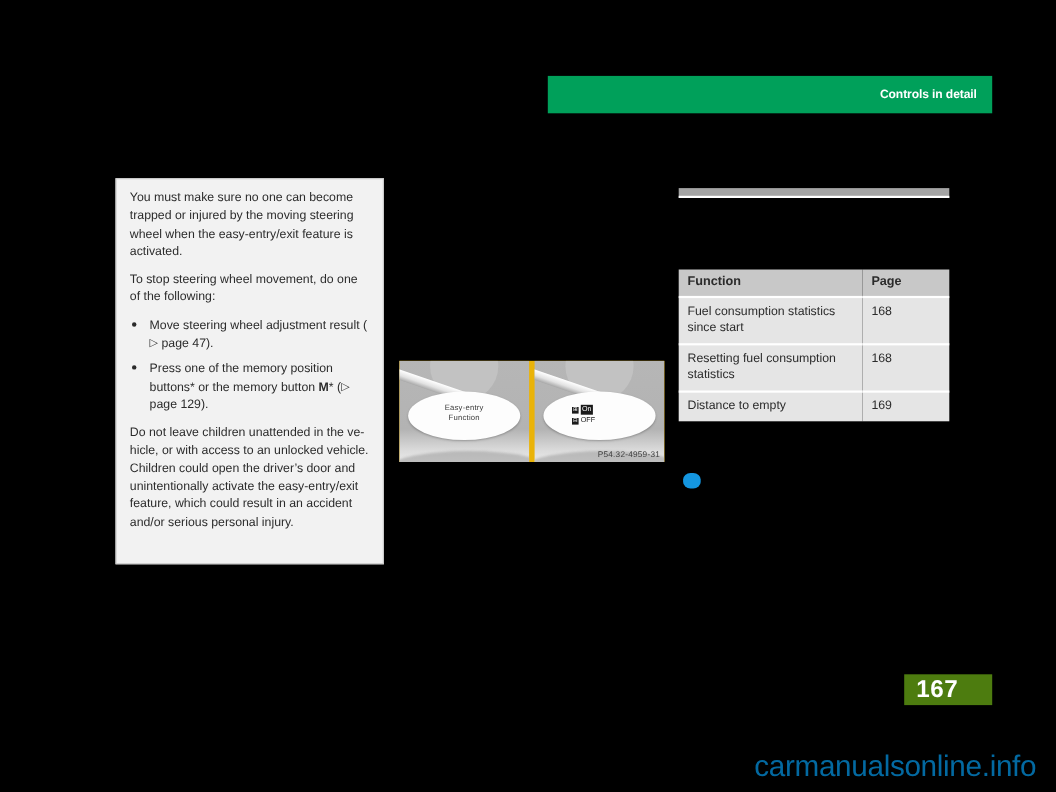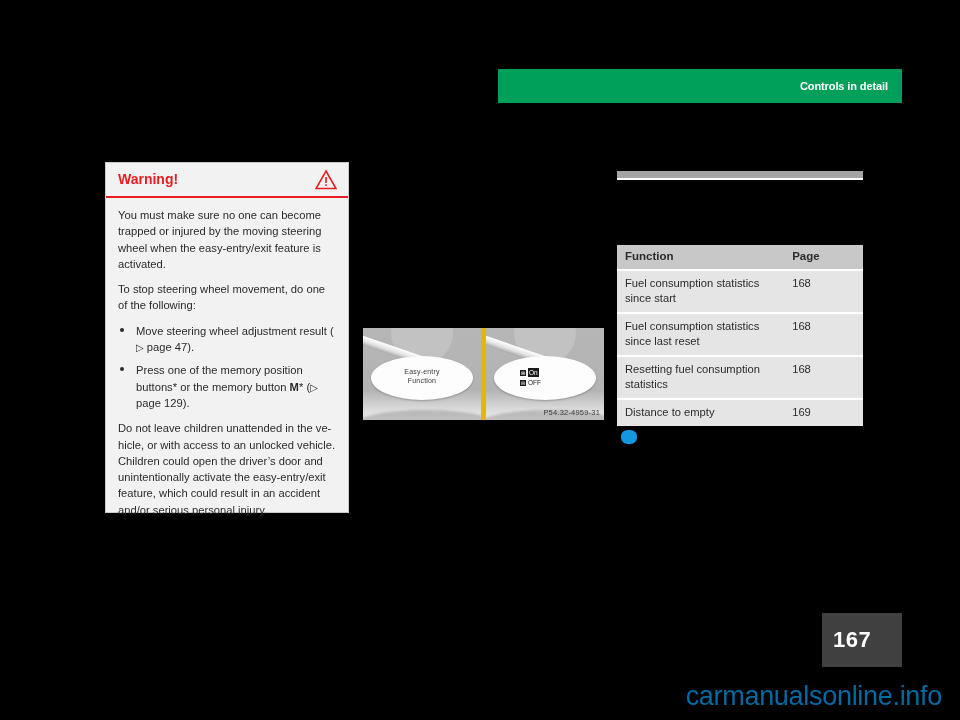--- a/index.html
+++ b/index.html
@@ -262,22 +262,22 @@
     background: #1496e0;
     border-radius: 42%;
   }
 
   
   #folio {
     position: absolute;
     left: 822px;
     top: 613px;
     width: 80px;
-    height: 54px;
-    background: #404040;
+    height: 28px;
+    background: #4d7c0f;
   }
   #folio .folio-number {
     position: absolute;
     left: 11px;
     top: 50%;
     transform: translateY(-50%);
     color: #ffffff;
     font-size: 22px;
     font-weight: bold;
     letter-spacing: 0.5px;
@@ -298,30 +298,20 @@
 </style>
 </head>
 <body>
 
 <div id="chapter-bar">
   <span class="chapter-title">Controls in detail</span>
 </div>
 
 <div id="warning-box">
 
-  <div id="warning-header">
-    <span class="warning-title">Warning!</span>
-    <span class="warning-triangle">
-      <svg width="22" height="21" viewBox="0 0 22 21" aria-hidden="true">
-        <polygon points="11,2 21,19.5 1,19.5" fill="none" stroke="#ed1c24" stroke-width="1.6" stroke-linejoin="miter"></polygon>
-        <rect x="10.2" y="8" width="1.6" height="6" fill="#ed1c24"></rect>
-        <rect x="10.2" y="15.3" width="1.6" height="1.7" fill="#ed1c24"></rect>
-      </svg>
-    </span>
-  </div>
 
   <div id="warning-body">
     <p>You must make sure no one can become trapped or injured by the moving steering wheel when the easy-entry/exit feature is activated.</p>
     <p>To stop steering wheel movement, do one of the following:</p>
 
     <ul>
       <li>
         <span class="bullet-dot"></span><span>Move steering wheel adjustment result (</span><span class="ref-arrow">▷</span><span> page 47</span><span>).</span>
       </li>
       <li>
@@ -376,24 +366,20 @@
       <th class="col-func">Function</th>
       <th class="col-page">Page</th>
     </tr>
   </thead>
   <tbody>
     <tr>
       <td class="col-func">Fuel consumption statistics since start</td>
       <td class="col-page">168</td>
     </tr>
     <tr>
-      <td class="col-func">Fuel consumption statistics since last reset</td>
-      <td class="col-page">168</td>
-    </tr>
-    <tr>
       <td class="col-func">Resetting fuel consumption statistics</td>
       <td class="col-page">168</td>
     </tr>
     <tr>
       <td class="col-func">Distance to empty</td>
       <td class="col-page">169</td>
     </tr>
   </tbody>
 </table>
 

